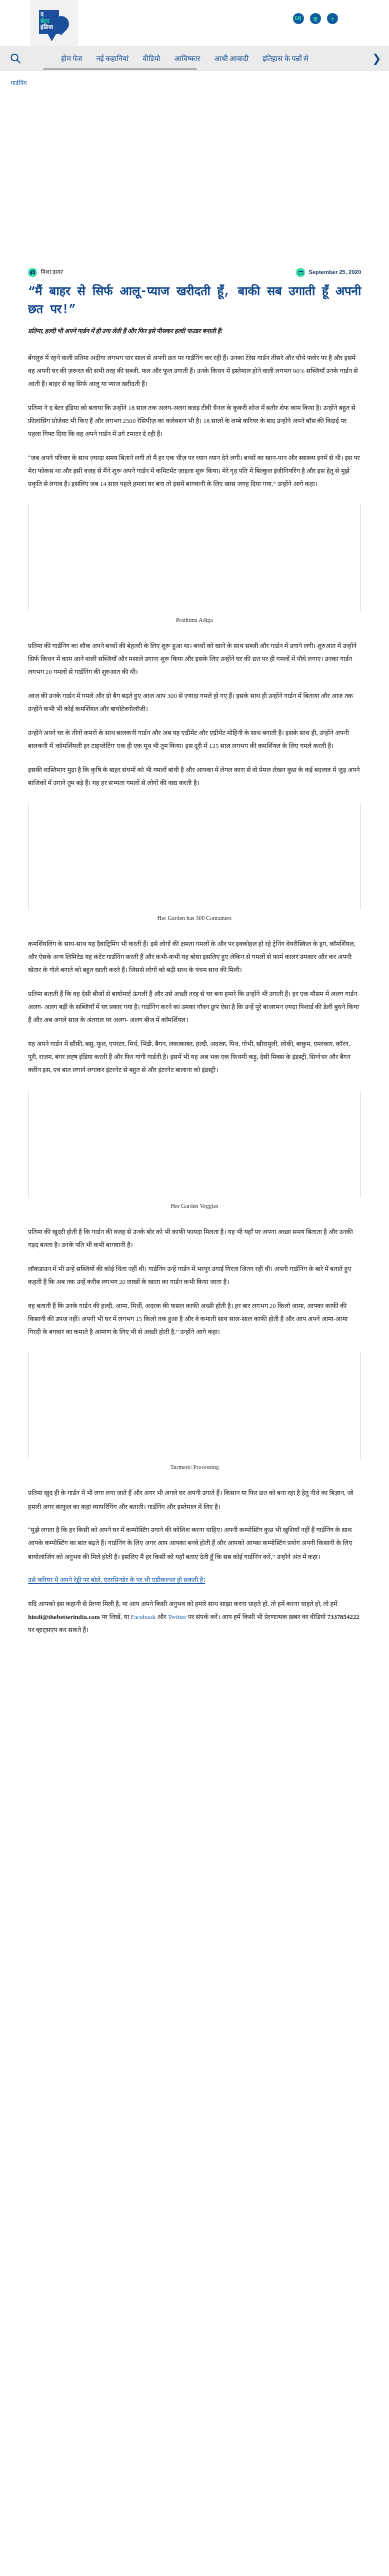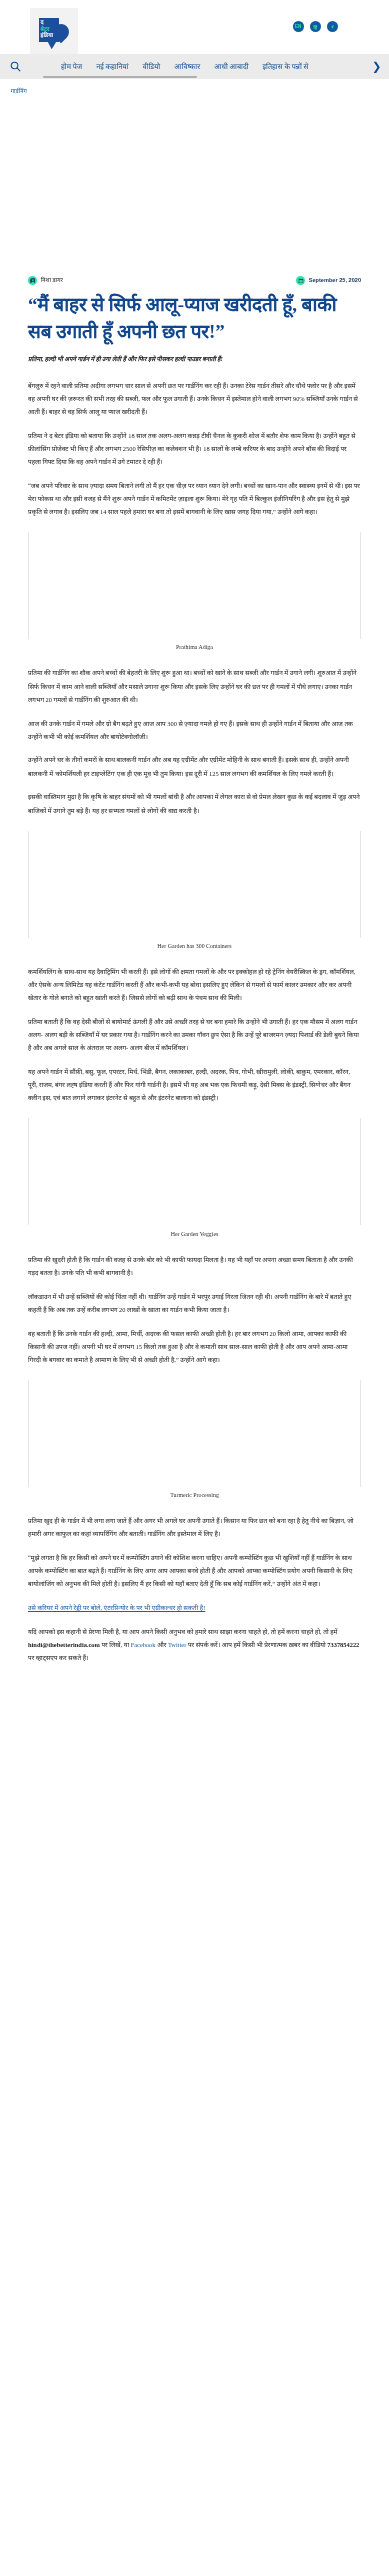--- a/index.html
+++ b/index.html
@@ -4,21 +4,21 @@
 <title>The Better India Hindi Article</title>
 <style>
   html,body{margin:0;padding:0;}
   body{
     width:389px;
     background:#ffffff;
     font-family:"Liberation Serif","DejaVu Serif",serif;
     color:#1a1a1a;
     -webkit-font-smoothing:antialiased;
   }
-  .page{width:389px;position:relative;overflow:hidden;margin-top:8px;}
+  .page{width:389px;position:relative;overflow:hidden;}
 
   
   .topbar{
     height:46px;
     background:#ffffff;
     position:relative;
   }
   .logo-tile{
     position:absolute;
     left:30px; top:0;
@@ -157,22 +157,22 @@
     white-space:nowrap;
   }
   .meta-text.author{
     font-family:"Liberation Serif","DejaVu Serif",serif;
     font-weight:400;
     font-size:5.9px;
     color:#1a1a1a;
   }
 
   h1.headline{
-    font-family:Liberation Serif, serif;
-    font-size:19px;
+    font-family:Liberation Mono, monospace;
+    font-size:12px;
     line-height:1.42;
     font-weight:700;
     color:#10478c;
     margin:0 0 8.5px 0;
     letter-spacing:-0.1px;
   }
   .standfirst{
     font-family:"Liberation Serif","DejaVu Serif",serif;
     font-style:italic;
     font-weight:700;

